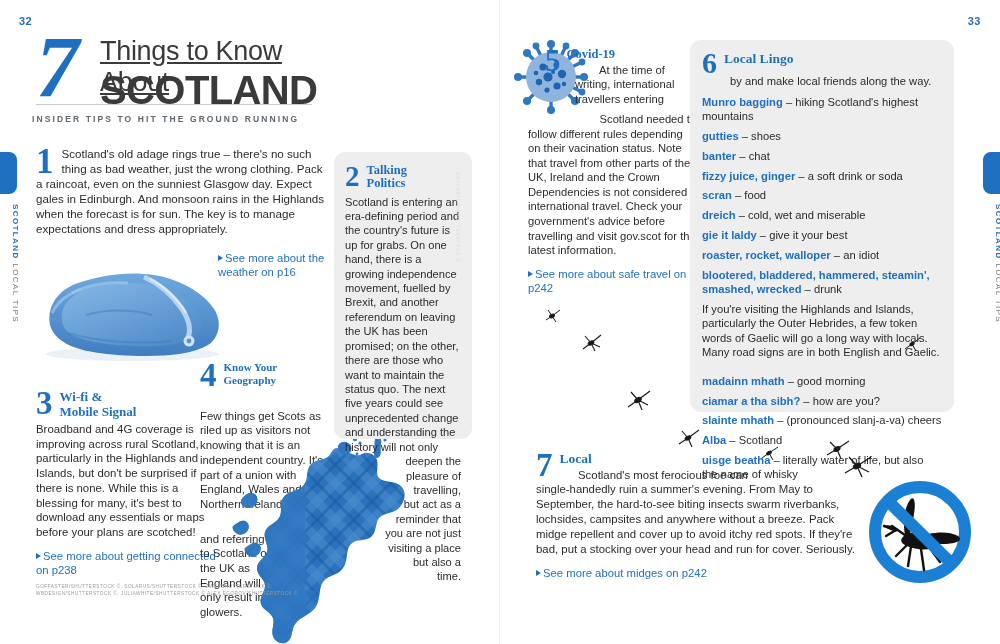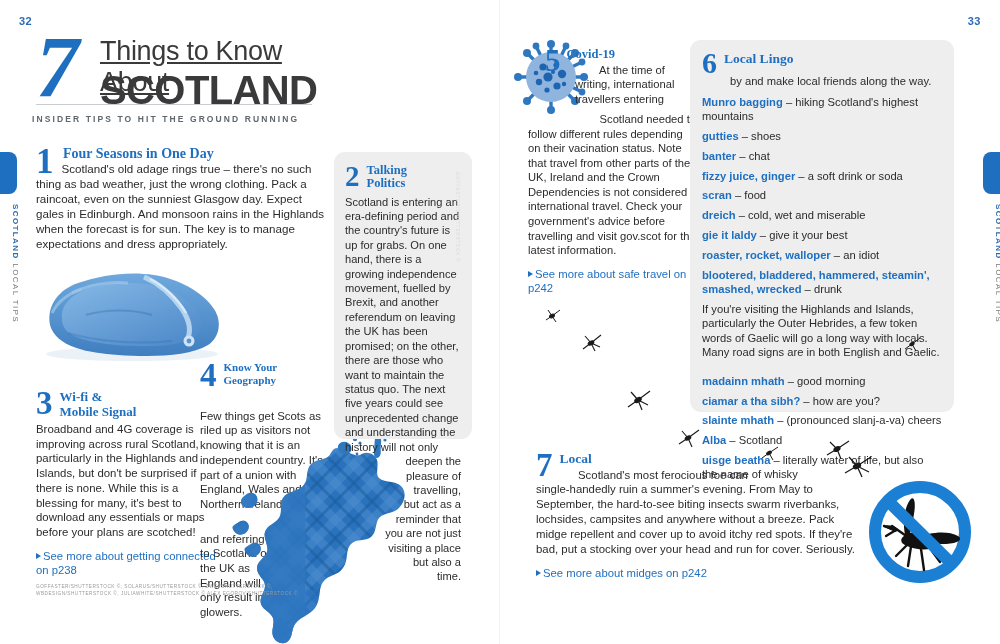--- a/index.html
+++ b/index.html
@@ -243,21 +243,20 @@
   <div class="masthead">
     <div class="seven-mark">7</div>
     <div class="mast-line1">Things to Know About</div>
     <div class="mast-line2">SCOTLAND</div>
   </div>
   <div class="mast-rule"></div>
   <div class="mast-kicker">INSIDER TIPS TO HIT THE GROUND RUNNING</div>
 
   <div class="tip" id="tip1">
     <div class="num">1</div>
-    <h3>Four Seasons in One Day</h3>
     <p>Scotland's old adage rings true – there's no such thing as bad weather, just the wrong clothing. Pack a raincoat, even on the sunniest Glasgow day. Expect gales in Edinburgh. And monsoon rains in the Highlands when the forecast is for sun. The key is to manage expectations and dress appropriately.</p>
   </div>
 
   <div class="raincoat">
     <svg width="198" height="112" viewBox="0 0 198 112">
       <defs>
         <linearGradient id="rc1" x1="0" y1="0" x2="0" y2="1">
           <stop offset="0" stop-color="#6ea8dd"></stop>
             <stop offset="1" stop-color="#3f7ec0"></stop>
         </linearGradient>
@@ -273,20 +272,23 @@
       <path d="M118,26 C132,33 146,46 154,60" fill="none" stroke="#dcecfa" stroke-width="2.4" opacity=".9"></path>
       <circle cx="157" cy="88" r="5.5" fill="#cfe4f7"></circle>
       <circle cx="157" cy="88" r="2.4" fill="#5b92cc"></circle>
       <path d="M40,40 C56,32 78,28 96,30" fill="none" stroke="#a9cdec" stroke-width="3" opacity=".6"></path>
       <path d="M54,62 C74,56 100,56 120,62" fill="none" stroke="#2f6bad" stroke-width="2" opacity=".35"></path>
       <path d="M36,80 C62,88 104,92 140,88" fill="none" stroke="#2f6bad" stroke-width="2" opacity=".3"></path>
       <path d="M20,60 C26,48 38,40 50,36" fill="none" stroke="#9cc6ea" stroke-width="3" opacity=".7"></path>
     </svg>
   </div>
 
+  <div class="seemore tip1-see">
+    <span class="tri"></span><span>See more about the weather on p16</span>
+  </div>
 
   <div class="tip" id="tip3">
     <div class="head-wrap">
       <div class="num">3</div>
       <h3>Wi-fi &amp;</h3>
       <h3>Mobile Signal</h3>
     </div>
     <p>Broadband and 4G coverage is improving across rural Scotland, particularly in the Highlands and Islands, but don't be surprised if there is none. While this is a blessing for many, it's best to download any essentials or maps before your plans are scotched!</p>
     <div class="seemore">
       <span class="tri"></span><span>See more about getting connected on p238</span>

